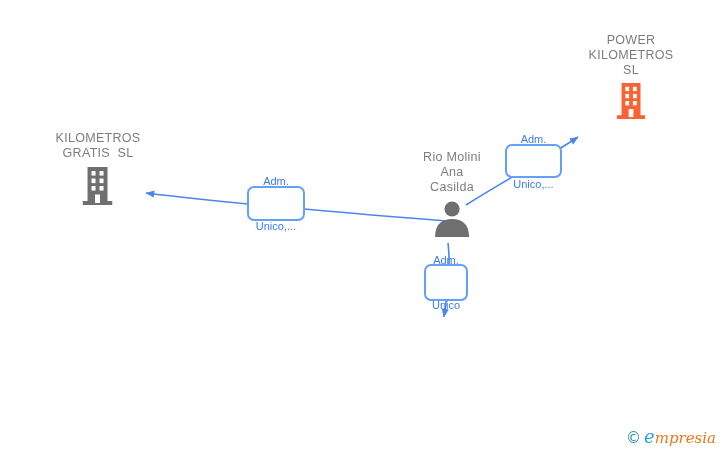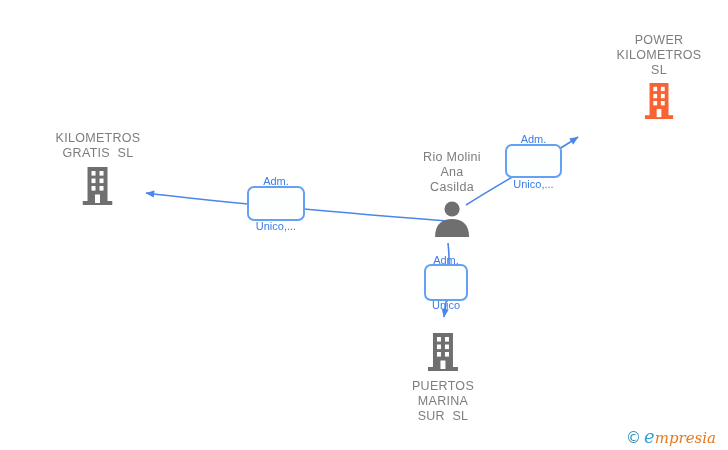--- a/index.html
+++ b/index.html
@@ -50,21 +50,21 @@
     <defs>
       <marker id="arw" markerWidth="11" markerHeight="9" refX="8.6" refY="4" orient="auto" markerUnits="userSpaceOnUse">
         <path d="M0.4,0.4 L9.2,4 L0.4,7.6 Z"></path>
       </marker>
     </defs>
     <path class="edge-line" d="M447,221 C360,214 252,206 146,193" marker-end="url(#arw)"></path>
     <path class="edge-line" d="M466,205 C502,182 545,159 578,137" marker-end="url(#arw)"></path>
     <path class="edge-line" d="M448,243 C451,268 447,296 444,317" marker-end="url(#arw)"></path>
   </svg>
 
-  <div class="node center-x" style="left:631px;top:33px;margin-left:28px;">
+  <div class="node center-x" style="left:631px;top:33px;">
     <div class="node-label">
       <div>POWER</div>
       <div>KILOMETROS</div>
       <div>SL</div>
     </div>
     <span class="icon-wrap" style="margin-top:5px;display:inline-block;">
       <svg width="29" height="36" viewBox="0 0 30 38" class="icon-orange">
         <rect x="0" y="34" width="30" height="4"></rect>
         <rect x="5" y="0" width="20" height="36"></rect>
         <g class="win">
@@ -109,42 +109,20 @@
       <div>Casilda</div>
     </div>
     <span class="icon-wrap" style="margin-top:6px;display:inline-block;">
       <svg width="40" height="36" viewBox="0 0 40 36" class="icon-gray">
         <circle cx="20" cy="8" r="7.6"></circle>
         <path d="M3,36 C3,23 10,18 20,18 C30,18 37,23 37,36 Z"></path>
       </svg>
     </span>
   </div>
 
-  <div class="node center-x" style="left:443px;top:333px;">
-    <span class="icon-wrap" style="display:inline-block;">
-      <svg width="30" height="38" viewBox="0 0 30 38" class="icon-gray">
-        <rect x="0" y="34" width="30" height="4"></rect>
-        <rect x="5" y="0" width="20" height="36"></rect>
-        <g class="win">
-          <rect x="9" y="4" width="4" height="4.6"></rect>
-            <rect x="17" y="4" width="4" height="4.6"></rect>
-          <rect x="9" y="11.5" width="4" height="4.6"></rect>
-            <rect x="17" y="11.5" width="4" height="4.6"></rect>
-          <rect x="9" y="19" width="4" height="4.6"></rect>
-            <rect x="17" y="19" width="4" height="4.6"></rect>
-          <rect x="12.5" y="27.5" width="5" height="8.5"></rect>
-        </g>
-      </svg>
-    </span>
-    <div class="node-label" style="margin-top:4px;">
-      <div>PUERTOS</div>
-      <div>MARINA</div>
-      <div>SUR  SL</div>
-    </div>
-  </div>
 
   <div class="edge-label" style="left:247px;top:186px;width:58px;height:35px;">
     <div>Adm.</div>
     <div>Unico,...</div>
   </div>
 
   <div class="edge-label" style="left:505px;top:144px;width:57px;height:34px;">
     <div>Adm.</div>
     <div>Unico,...</div>
   </div>

